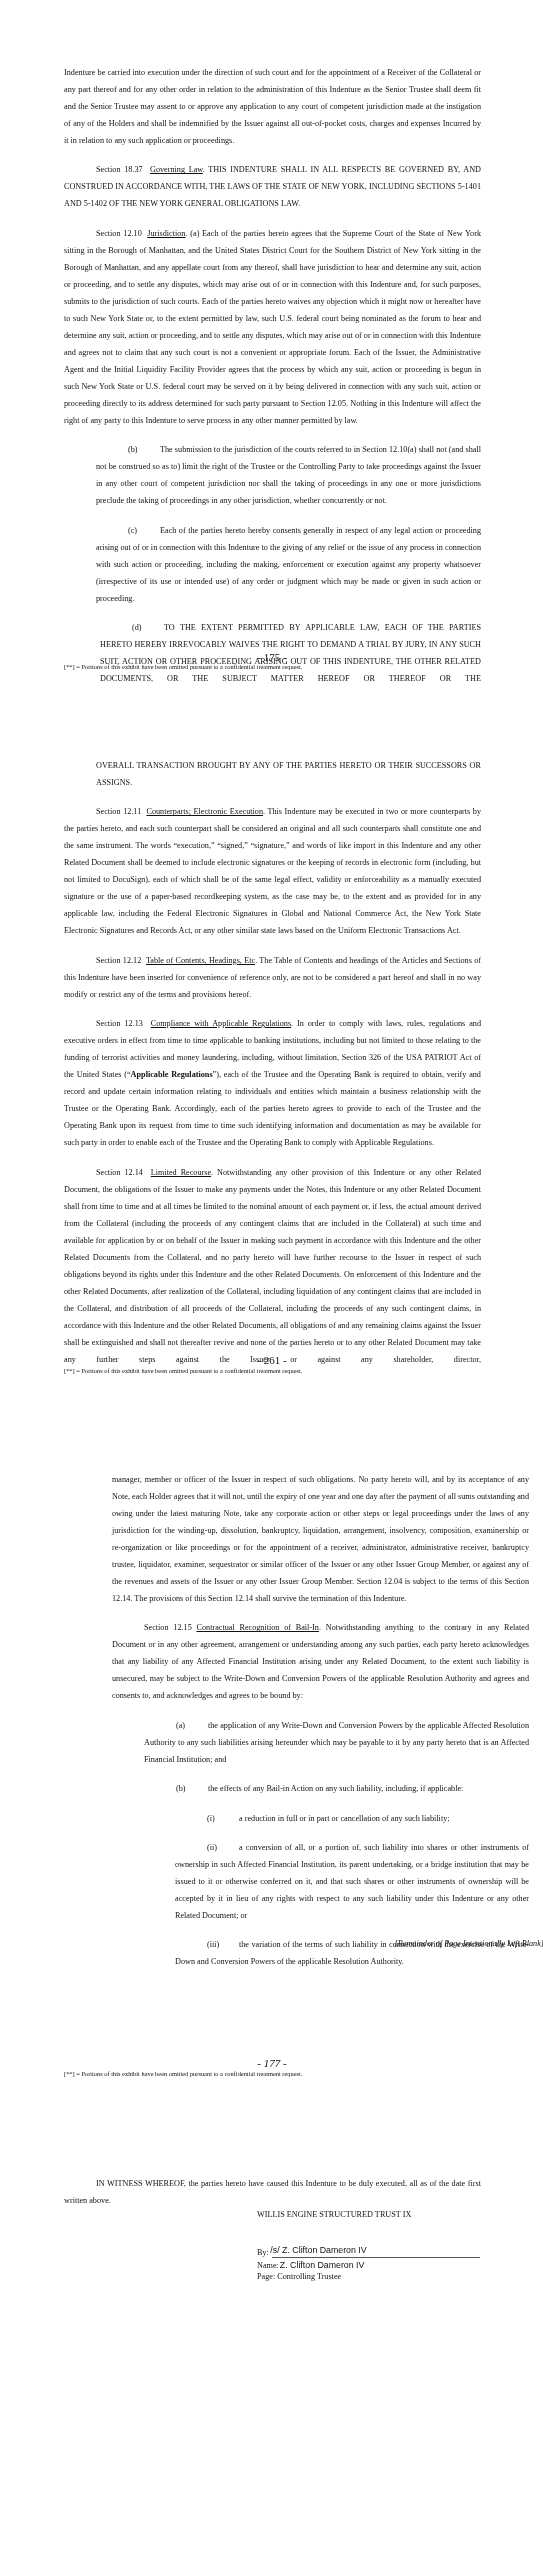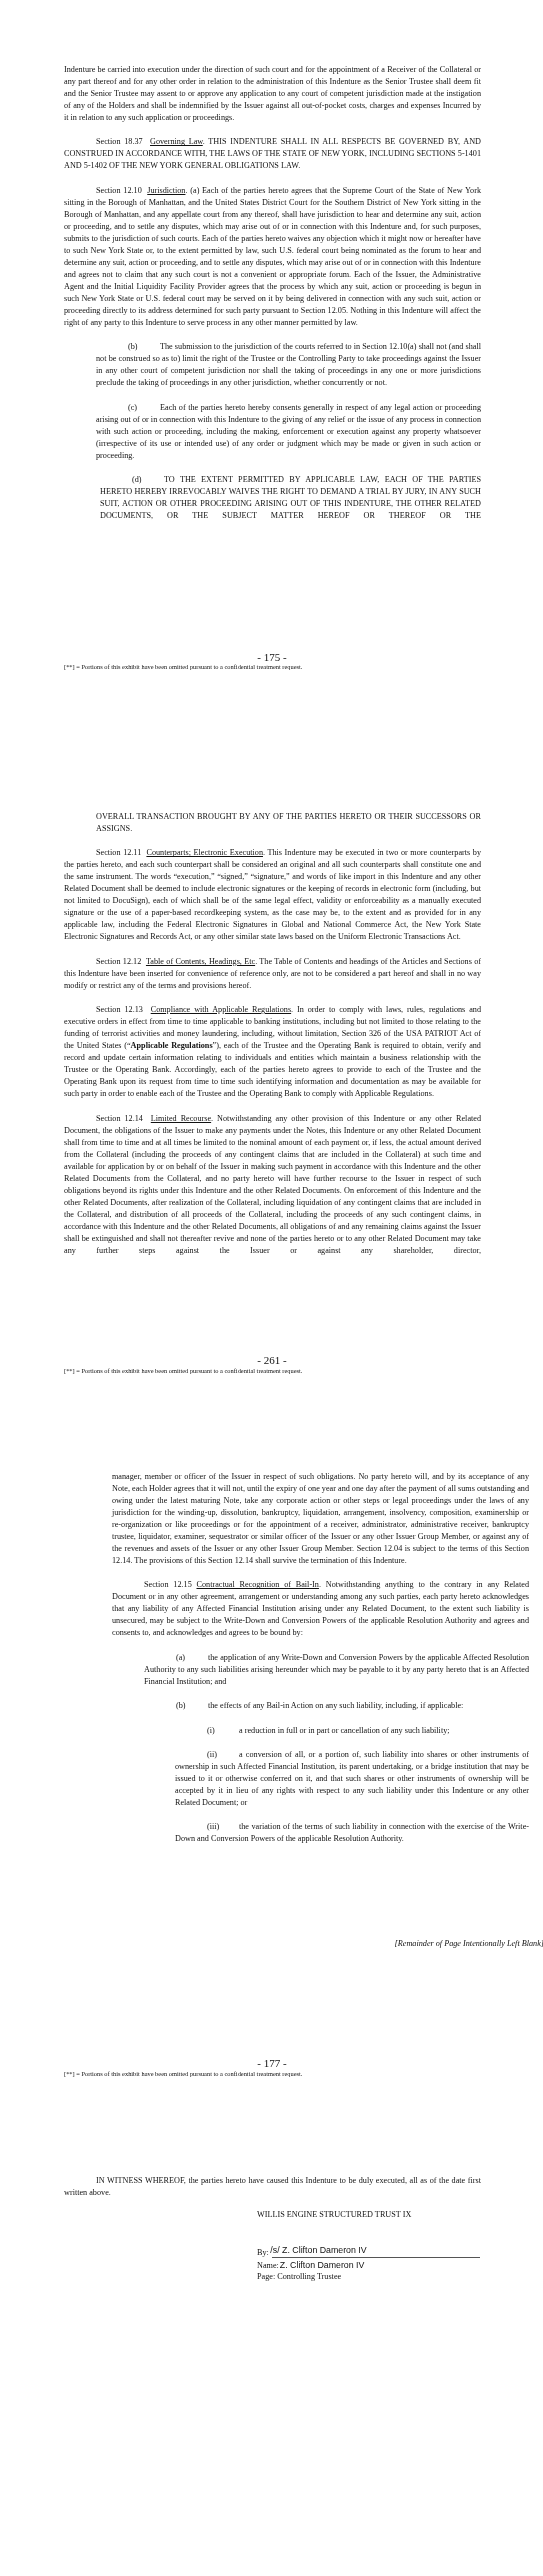--- a/index.html
+++ b/index.html
@@ -1,21 +1,21 @@
 <!DOCTYPE html>
 <html style="font-size:8.2px"><head>
 <meta charset="utf-8">
 <style>
   html, body { margin: 0; padding: 0; background: #ffffff; }
   body {
     width: 544px; height: 2813px; position: relative; overflow: hidden;
     font-family: "Liberation Serif", "DejaVu Serif", serif;
     color: #111111;
   }
-  .block { position: absolute; left: 64px; width: 417px; font-size: 8.2px; line-height: 12px; }
+  .block { position: absolute; left: 64px; width: 417px; font-size: 8.2px; line-height: 17px; }
   .p { margin: 0 0 12.4px 0; text-align: justify; }
   .p.last { margin-bottom: 0; }
   .fi { text-indent: 32px; }
   .u { text-decoration: underline; }
   .b { font-weight: bold; }
   .sub1 { margin-left: 32px; }
   .sub2 { margin-left: 63px; }
   .lbl { display: inline-block; text-indent: 0; }
   .lbl1 { width: 32px; }
   .lbl2 { width: 32px; }
@@ -33,41 +33,41 @@
   <p class="p">Indenture be carried into execution under the direction of such court and for the appointment of a Receiver of the Collateral or any part thereof and for any other order in relation to the administration of this Indenture as the Senior Trustee shall deem fit and the Senior Trustee may assent to or approve any application to any court of competent jurisdiction made at the instigation of any of the Holders and shall be indemnified by the Issuer against all out-of-pocket costs, charges and expenses Incurred by it in relation to any such application or proceedings.</p>
   <p class="p fi"><span>Section 18.37</span>&nbsp;&nbsp;<span class="u">Governing Law</span><span>. THIS INDENTURE SHALL IN ALL RESPECTS BE GOVERNED BY, AND CONSTRUED IN ACCORDANCE WITH, THE LAWS OF THE STATE OF NEW YORK, INCLUDING SECTIONS 5-1401 AND 5-1402 OF THE NEW YORK GENERAL OBLIGATIONS LAW.</span></p>
   <p class="p fi"><span>Section 12.10</span>&nbsp;&nbsp;<span class="u">Jurisdiction</span><span>. (a) Each of the parties hereto agrees that the Supreme Court of the State of New York sitting in the Borough of Manhattan, and the United States District Court for the Southern District of New York sitting in the Borough of Manhattan, and any appellate court from any thereof, shall have jurisdiction to hear and determine any suit, action or proceeding, and to settle any disputes, which may arise out of or in connection with this Indenture and, for such purposes, submits to the jurisdiction of such courts. Each of the parties hereto waives any objection which it might now or hereafter have to such New York State or, to the extent permitted by law, such U.S. federal court being nominated as the forum to hear and determine any suit, action or proceeding, and to settle any disputes, which may arise out of or in connection with this Indenture and agrees not to claim that any such court is not a convenient or appropriate forum. Each of the Issuer, the Administrative Agent and the Initial Liquidity Facility Provider agrees that the process by which any suit, action or proceeding is begun in such New York State or U.S. federal court may be served on it by being delivered in connection with any such suit, action or proceeding directly to its address determined for such party pursuant to Section 12.05. Nothing in this Indenture will affect the right of any party to this Indenture to serve process in any other manner permitted by law.</span></p>
   <p class="p fi sub1"><span class="lbl lbl1">(b)</span><span>The submission to the jurisdiction of the courts referred to in Section 12.10(a) shall not (and shall not be construed so as to) limit the right of the Trustee or the Controlling Party to take proceedings against the Issuer in any other court of competent jurisdiction nor shall the taking of proceedings in any one or more jurisdictions preclude the taking of proceedings in any other jurisdiction, whether concurrently or not.</span></p>
   <p class="p fi sub1"><span class="lbl lbl1">(c)</span><span>Each of the parties hereto hereby consents generally in respect of any legal action or proceeding arising out of or in connection with this Indenture to the giving of any relief or the issue of any process in connection with such action or proceeding, including the making, enforcement or execution against any property whatsoever (irrespective of its use or intended use) of any order or judgment which may be made or given in such action or proceeding.</span></p>
   <p class="p last fi sub1" style="text-align-last: justify; margin-left: 36px;"><span class="lbl lbl1">(d)</span><span>TO THE EXTENT PERMITTED BY APPLICABLE LAW, EACH OF THE PARTIES HERETO HEREBY IRREVOCABLY WAIVES THE RIGHT TO DEMAND A TRIAL BY JURY, IN ANY SUCH SUIT, ACTION OR OTHER PROCEEDING ARISING OUT OF THIS INDENTURE, THE OTHER RELATED DOCUMENTS, OR THE SUBJECT MATTER HEREOF OR THEREOF OR THE</span></p>
 </div>
 <div class="pg-num" style="top:652px;">- 175 -</div>
 <div class="footnote" style="top:663px;">[**] = Portions of this exhibit have been omitted pursuant to a confidential treatment request.</div>
 
-<div class="block" style="top:811px;">
+<div class="block" style="top:757px;">
   <p class="p sub1">OVERALL TRANSACTION BROUGHT BY ANY OF THE PARTIES HERETO OR THEIR SUCCESSORS OR ASSIGNS.</p>
   <p class="p fi"><span>Section 12.11</span>&nbsp;&nbsp;<span class="u">Counterparts; Electronic Execution</span><span>. This Indenture may be executed in two or more counterparts by the parties hereto, and each such counterpart shall be considered an original and all such counterparts shall constitute one and the same instrument. The words “execution,” “signed,” “signature,” and words of like import in this Indenture and any other Related Document shall be deemed to include electronic signatures or the keeping of records in electronic form (including, but not limited to DocuSign), each of which shall be of the same legal effect, validity or enforceability as a manually executed signature or the use of a paper-based recordkeeping system, as the case may be, to the extent and as provided for in any applicable law, including the Federal Electronic Signatures in Global and National Commerce Act, the New York State Electronic Signatures and Records Act, or any other similar state laws based on the Uniform Electronic Transactions Act.</span></p>
   <p class="p fi"><span>Section 12.12</span>&nbsp;&nbsp;<span class="u">Table of Contents, Headings, Etc</span><span>. The Table of Contents and headings of the Articles and Sections of this Indenture have been inserted for convenience of reference only, are not to be considered a part hereof and shall in no way modify or restrict any of the terms and provisions hereof.</span></p>
   <p class="p fi"><span>Section 12.13</span>&nbsp;&nbsp;<span class="u">Compliance with Applicable Regulations</span><span>. In order to comply with laws, rules, regulations and executive orders in effect from time to time applicable to banking institutions, including but not limited to those relating to the funding of terrorist activities and money laundering, including, without limitation, Section 326 of the USA PATRIOT Act of the United States (“</span><span class="b">Applicable Regulations</span><span>”), each of the Trustee and the Operating Bank is required to obtain, verify and record and update certain information relating to individuals and entities which maintain a business relationship with the Trustee or the Operating Bank. Accordingly, each of the parties hereto agrees to provide to each of the Trustee and the Operating Bank upon its request from time to time such identifying information and documentation as may be available for such party in order to enable each of the Trustee and the Operating Bank to comply with Applicable Regulations.</span></p>
   <p class="p last fi" style="text-align-last: justify;"><span>Section 12.14</span>&nbsp;&nbsp;<span class="u">Limited Recourse</span><span>. Notwithstanding any other provision of this Indenture or any other Related Document, the obligations of the Issuer to make any payments under the Notes, this Indenture or any other Related Document shall from time to time and at all times be limited to the nominal amount of each payment or, if less, the actual amount derived from the Collateral (including the proceeds of any contingent claims that are included in the Collateral) at such time and available for application by or on behalf of the Issuer in making such payment in accordance with this Indenture and the other Related Documents from the Collateral, and no party hereto will have further recourse to the Issuer in respect of such obligations beyond its rights under this Indenture and the other Related Documents. On enforcement of this Indenture and the other Related Documents, after realization of the Collateral, including liquidation of any contingent claims that are included in the Collateral, and distribution of all proceeds of the Collateral, including the proceeds of any such contingent claims, in accordance with this Indenture and the other Related Documents, all obligations of and any remaining claims against the Issuer shall be extinguished and shall not thereafter revive and none of the parties hereto or to any other Related Document may take any further steps against the Issuer or against any shareholder, director,</span></p>
 </div>
 <div class="pg-num" style="top:1355px;">- 261 -</div>
 <div class="footnote" style="top:1367px;">[**] = Portions of this exhibit have been omitted pursuant to a confidential treatment request.</div>
 
 <div class="block" style="top:1471px;margin-left:48px;">
   <p class="p">manager, member or officer of the Issuer in respect of such obligations. No party hereto will, and by its acceptance of any Note, each Holder agrees that it will not, until the expiry of one year and one day after the payment of all sums outstanding and owing under the latest maturing Note, take any corporate action or other steps or legal proceedings under the laws of any jurisdiction for the winding-up, dissolution, bankruptcy, liquidation, arrangement, insolvency, composition, examinership or re-organization or like proceedings or for the appointment of a receiver, administrator, administrative receiver, bankruptcy trustee, liquidator, examiner, sequestrator or similar officer of the Issuer or any other Issuer Group Member, or against any of the revenues and assets of the Issuer or any other Issuer Group Member. Section 12.04 is subject to the terms of this Section 12.14. The provisions of this Section 12.14 shall survive the termination of this Indenture.</p>
   <p class="p fi"><span>Section 12.15</span>&nbsp;<span class="u">Contractual Recognition of Bail-In</span><span>. Notwithstanding anything to the contrary in any Related Document or in any other agreement, arrangement or understanding among any such parties, each party hereto acknowledges that any liability of any Affected Financial Institution arising under any Related Document, to the extent such liability is unsecured, may be subject to the Write-Down and Conversion Powers of the applicable Resolution Authority and agrees and consents to, and acknowledges and agrees to be bound by:</span></p>
   <p class="p fi sub1"><span class="lbl lbl1">(a)</span><span>the application of any Write-Down and Conversion Powers by the applicable Affected Resolution Authority to any such liabilities arising hereunder which may be payable to it by any party hereto that is an Affected Financial Institution; and</span></p>
   <p class="p fi sub1"><span class="lbl lbl1">(b)</span><span>the effects of any Bail-in Action on any such liability, including, if applicable:</span></p>
   <p class="p fi sub2"><span class="lbl lbl2">(i)</span><span>a reduction in full or in part or cancellation of any such liability;</span></p>
   <p class="p fi sub2"><span class="lbl lbl2">(ii)</span><span>a conversion of all, or a portion of, such liability into shares or other instruments of ownership in such Affected Financial Institution, its parent undertaking, or a bridge institution that may be issued to it or otherwise conferred on it, and that such shares or other instruments of ownership will be accepted by it in lieu of any rights with respect to any such liability under this Indenture or any other Related Document; or</span></p>
   <p class="p last fi sub2"><span class="lbl lbl2">(iii)</span><span>the variation of the terms of such liability in connection with the exercise of the Write-Down and Conversion Powers of the applicable Resolution Authority.</span></p>
 </div>
 <div class="center-note" style="top:1939px;">[Remainder of Page Intentionally Left Blank]</div>
-<div class="pg-num" style="top:2058px;">- 177 -</div>
+<div class="pg-num" style="top:2058px;font-style:italic;">- 177 -</div>
 <div class="footnote" style="top:2070px;">[**] = Portions of this exhibit have been omitted pursuant to a confidential treatment request.</div>
 
 <div class="block" style="top:2175px;">
   <p class="p last fi">IN WITNESS WHEREOF, the parties hereto have caused this Indenture to be duly executed, all as of the date first written above.</p>
 </div>
 <div class="sig" style="top:2210px;">WILLIS ENGINE STRUCTURED TRUST IX</div>
 <div class="sig" style="top:2245px;">
   <span style="position:relative; top:2.1px;">By:</span><span class="sans" style="margin-left:1.5px;">/s/ Z. Clifton Dameron IV</span>
 </div>
 <div class="sig-line" style="top:2257px;"></div>

